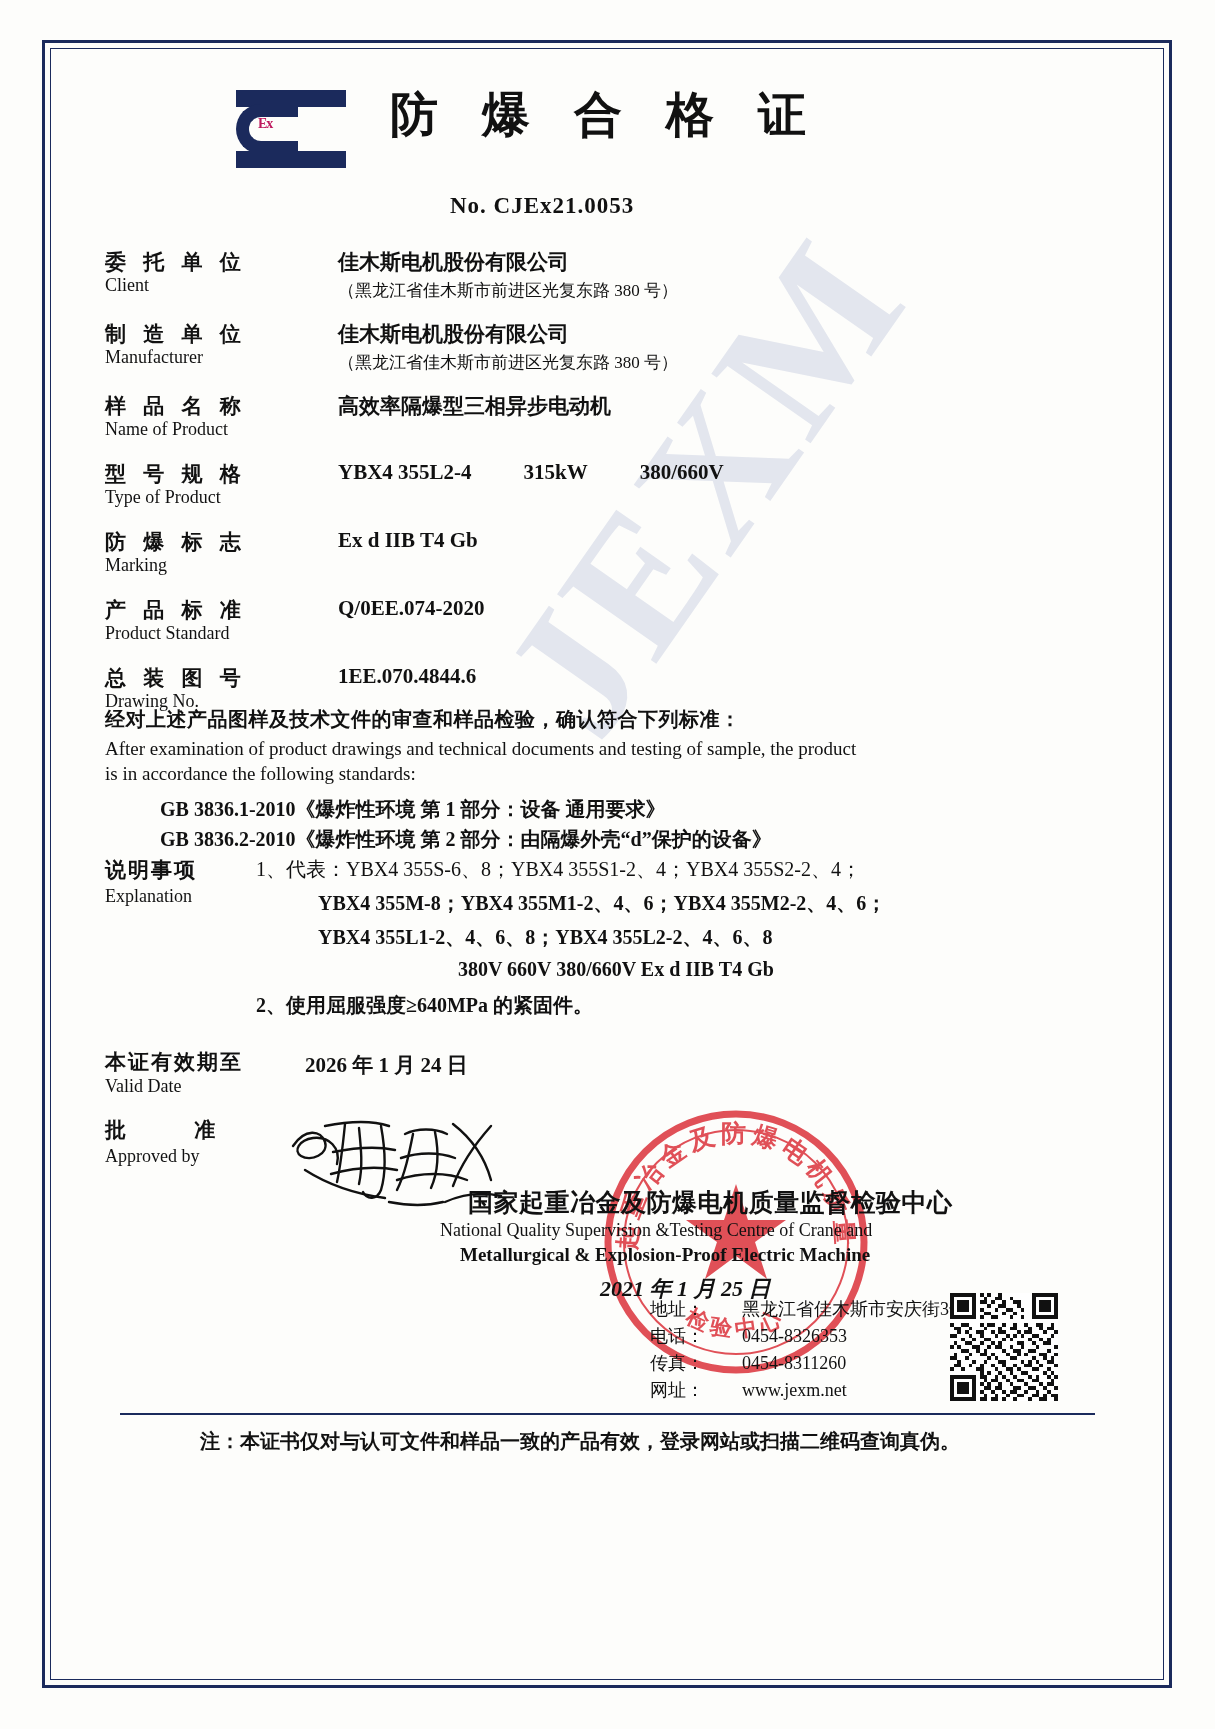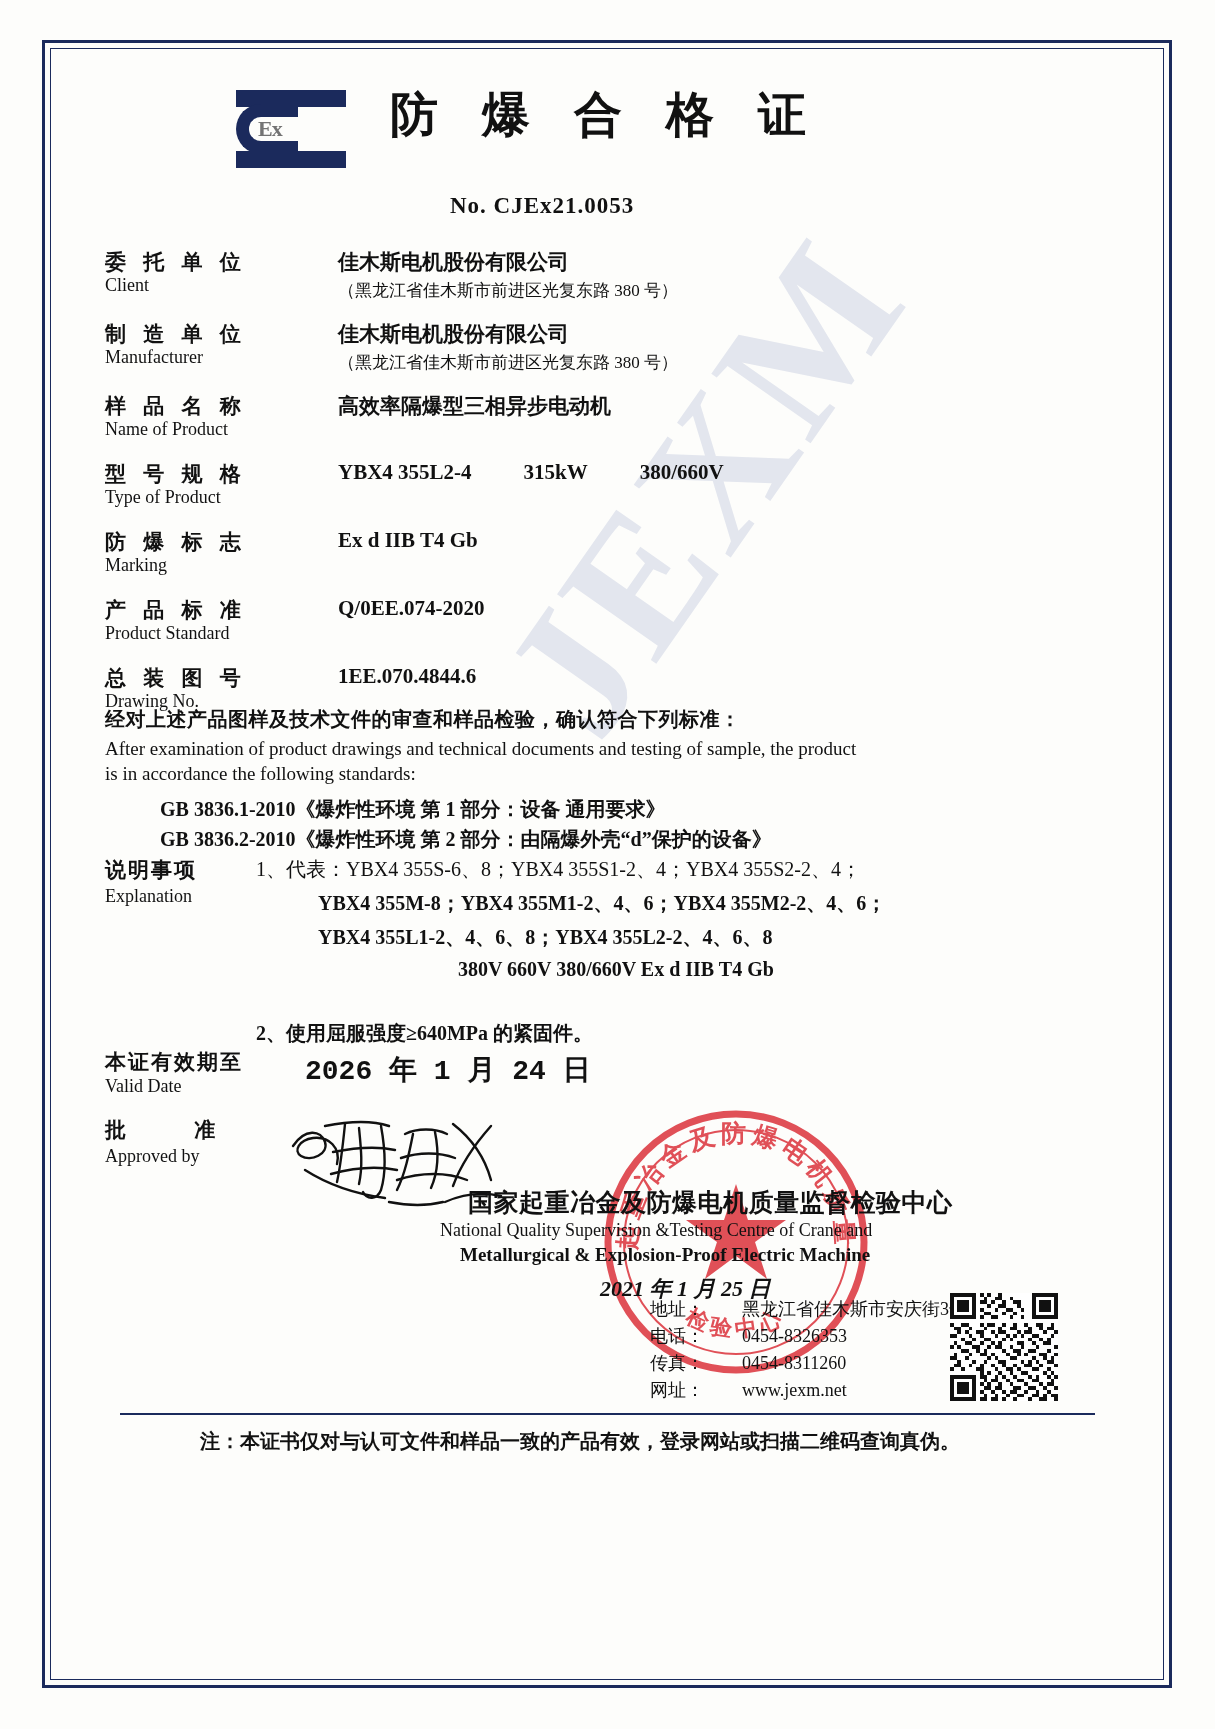--- a/index.html
+++ b/index.html
@@ -72,21 +72,21 @@
   .ex-logo .bar-bot {
     position: absolute; left: 0; bottom: 0; width: 110px; height: 17px; background: #1b2a5c;
   }
   .ex-logo .c-shape {
     position: absolute; left: 0; top: 14px; width: 62px; height: 50px;
     border: 13px solid #1b2a5c; border-right: none; box-sizing: border-box;
     border-radius: 26px 0 0 26px;
   }
   .ex-logo .ex-text {
     position: absolute; left: 22px; top: 26px;
-    font-size: 22px; font-weight: bold; color: #737373;
+    font-size: 14px; font-weight: bold; color: #be185d;
     font-family: "Liberation Serif", serif;
     letter-spacing: -1px;
   }
   .title-cn {
     position: absolute;
     left: 330px; top: 25px;
     font-size: 48px;
     font-weight: bold;
     letter-spacing: 16px;
     color: #111;
@@ -207,30 +207,30 @@
     font-size: 21px; font-weight: bold; letter-spacing: 2px;
   }
   .expl .lbl-en {
     position: absolute; left: 45px; top: 30px;
     font-size: 18px;
   }
   .expl .l1 { position:absolute; left:196px; top:0; font-size:20px; font-weight:normal; white-space:nowrap; }
   .expl .l2 { position:absolute; left:258px; top:34px; font-size:20px; font-weight:bold; white-space:nowrap; }
   .expl .l3 { position:absolute; left:258px; top:68px; font-size:20px; font-weight:bold; white-space:nowrap; }
   .expl .l4 { position:absolute; left:398px; top:102px; font-size:20px; font-weight:bold; white-space:nowrap; }
-  .expl .l5 { position:absolute; left:196px; top:136px; font-size:20px; font-weight:bold; white-space:nowrap;margin-top:28px; }
+  .expl .l5 { position:absolute; left:196px; top:136px; font-size:20px; font-weight:bold; white-space:nowrap; }
 
   
   .valid {
     position: absolute;
     left: 0; top: 990px;
   }
   .valid .lbl-cn { position:absolute; left:45px; top:0; font-size:21px; font-weight:bold; letter-spacing:2px; white-space:nowrap;}
   .valid .lbl-en { position:absolute; left:45px; top:28px; font-size:18px; white-space:nowrap;}
-  .valid .val { position:absolute; left:245px; top:3px; font-size:28px; font-weight:bold; white-space:nowrap;font-family:Liberation Mono, monospace;}
+  .valid .val { position:absolute; left:245px; top:3px; font-size:21px; font-weight:bold; white-space:nowrap;}
 
   .approved {
     position: absolute;
     left: 0; top: 1058px;
   }
   .approved .lbl-cn { position:absolute; left:45px; top:0; font-size:21px; font-weight:bold; letter-spacing:14px; white-space:nowrap;}
   .approved .lbl-en { position:absolute; left:45px; top:30px; font-size:18px; white-space:nowrap;}
 
   
   .signature {

